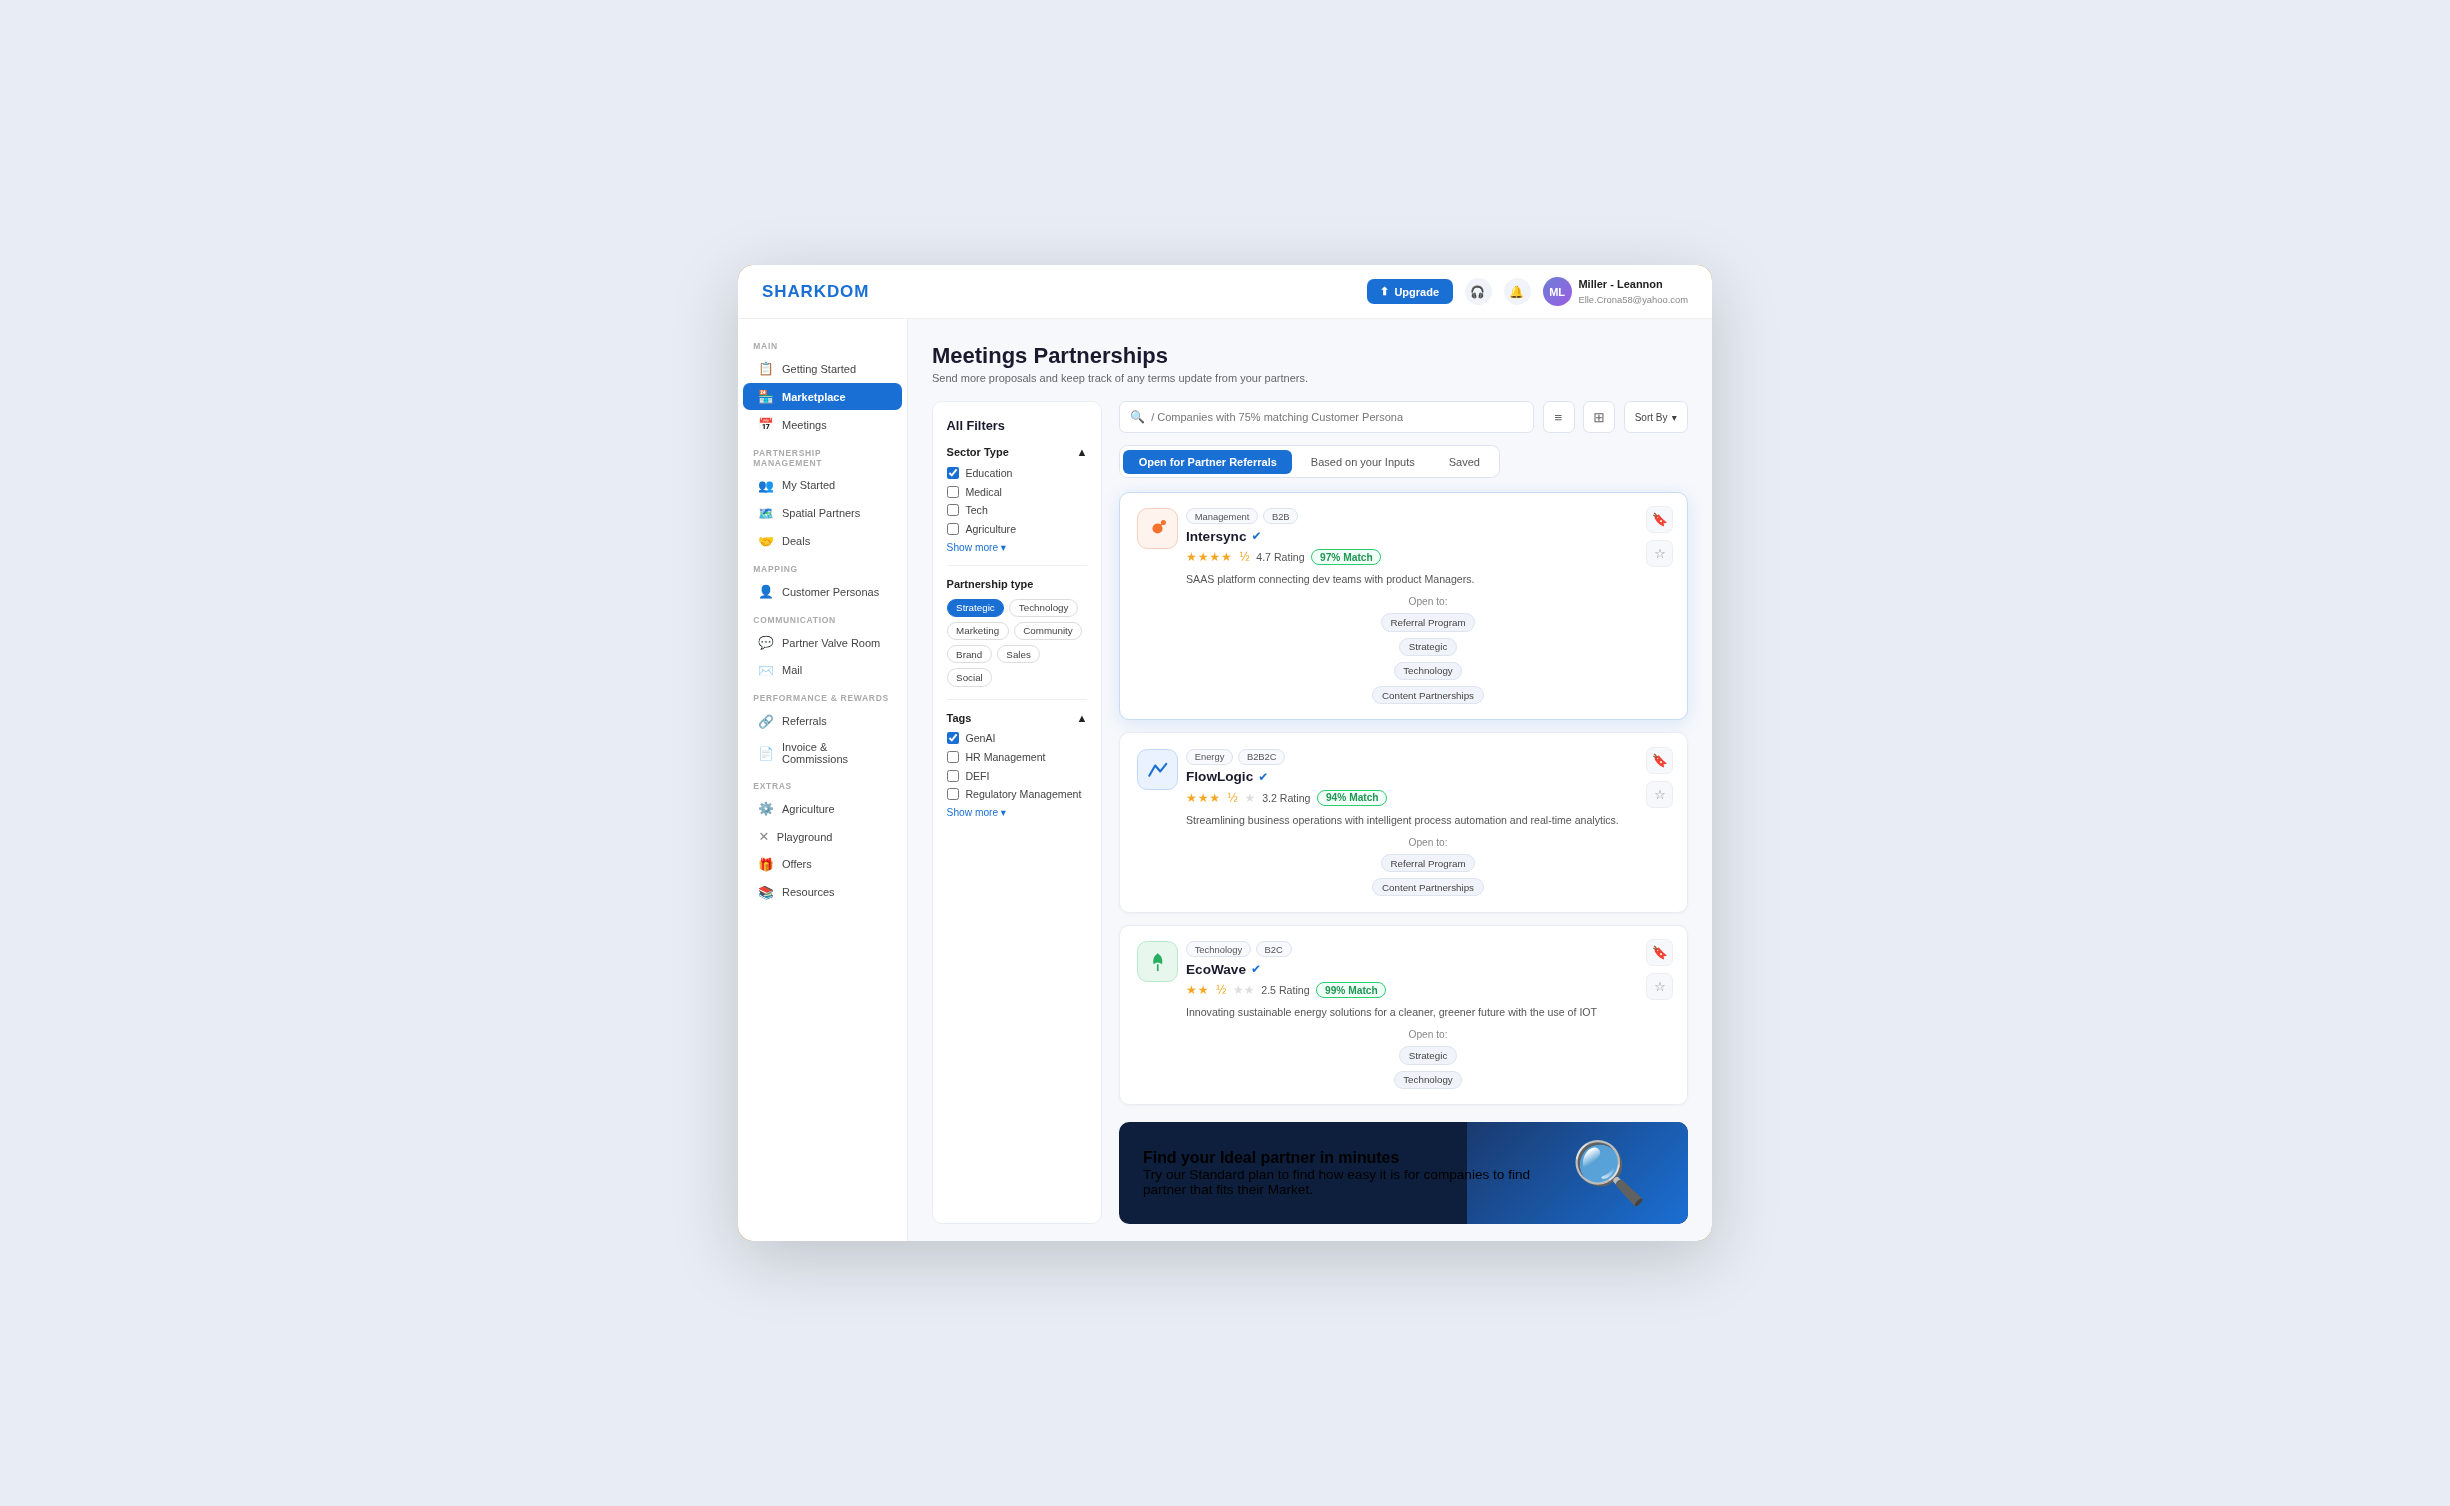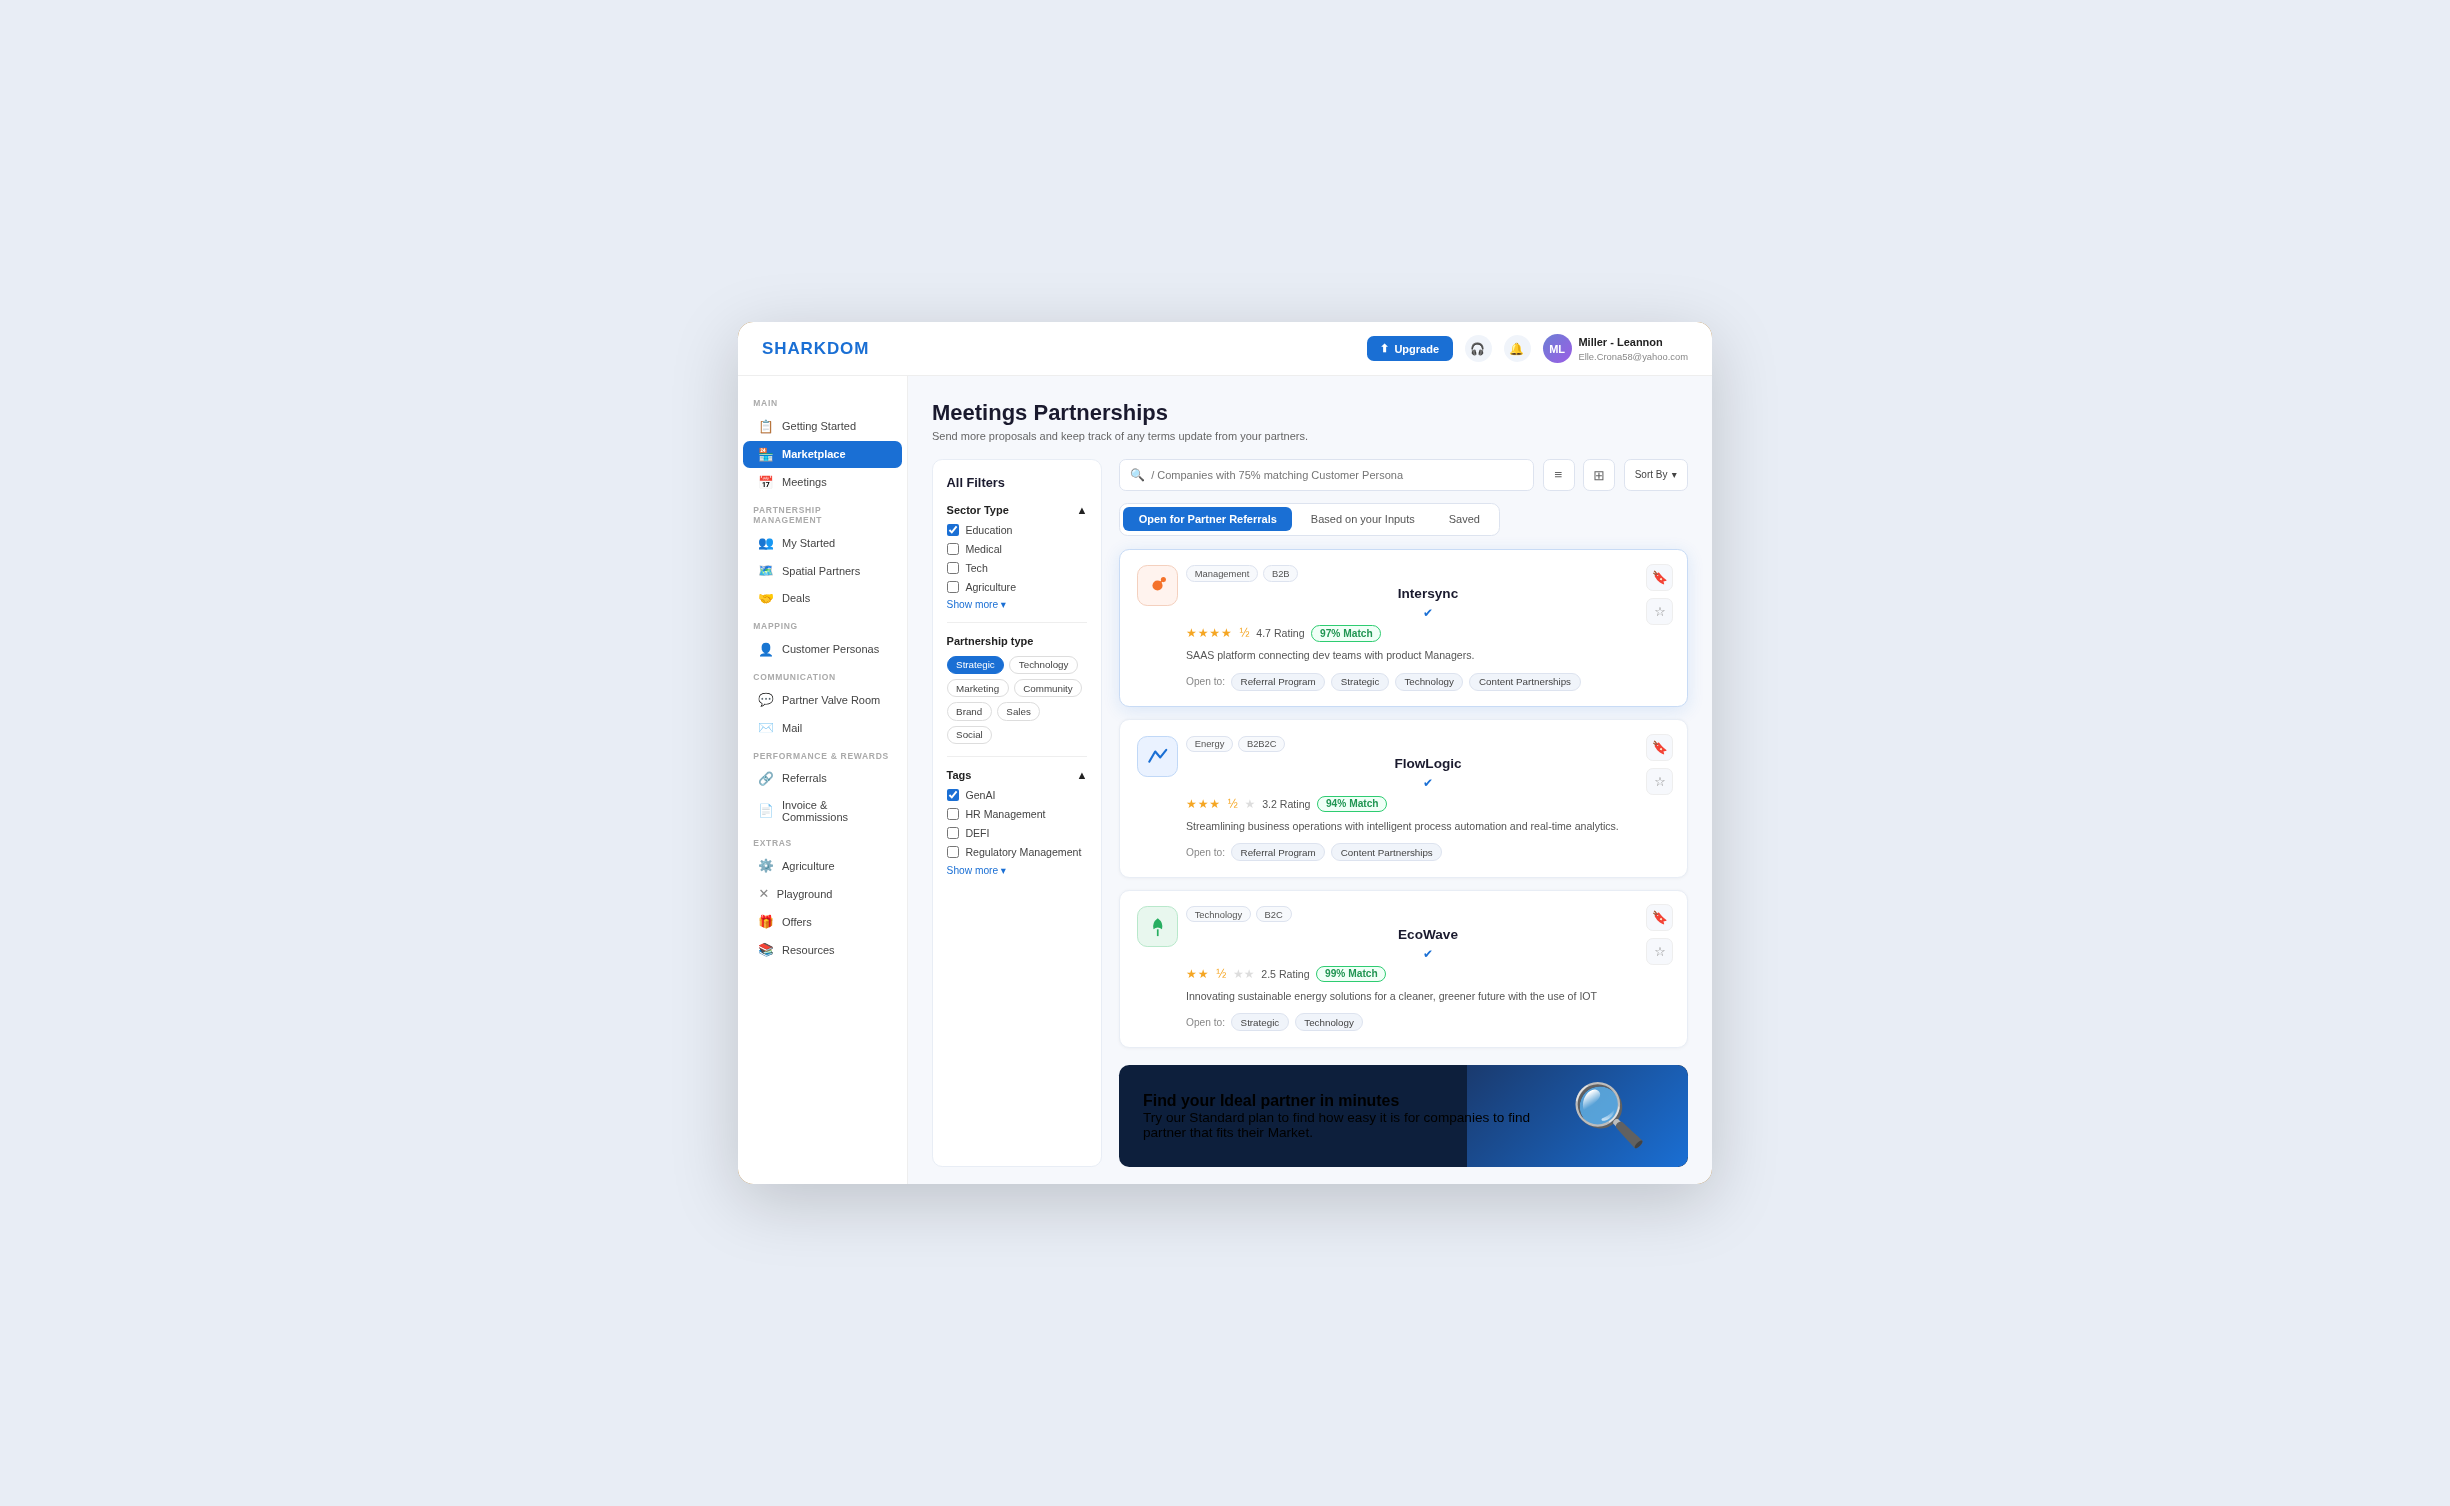--- a/index.html
+++ b/index.html
@@ -349,21 +349,20 @@
       border-radius: 10.2px;
       border: 0.9px solid #dde3ef;
       color: #555;
       background: #f7f9fc;
     }
     .company-name-row {
       display: flex;
       align-items: center;
       gap: 5.1px;
       margin-bottom: 5.1px;
-      flex-direction: column;
     }
     .company-name {
       font-size: 13.6px;
       font-weight: 700;
       color: #1a1a2e;
     }
     .verified-icon { color: #1a6fd4; font-size: 12px; }
     .rating-row {
       display: flex;
       align-items: center;
@@ -385,20 +384,21 @@
       font-size: 10.6px;
       color: #555;
       margin-bottom: 8.5px;
       line-height: 1.5;
     }
     .open-to-row {
       display: flex;
       align-items: center;
       gap: 6px;
       flex-wrap: wrap;
+      flex-direction: column;
     }
     .open-to-label { font-size: 10.2px; color: #888; font-weight: 500; }
     .open-to-tag {
       font-size: 9.8px;
       padding: 2.6px 8.5px;
       border-radius: 10.2px;
       background: #f0f4fa;
       color: #444;
       border: 0.9px solid #dde3ef;
     }

